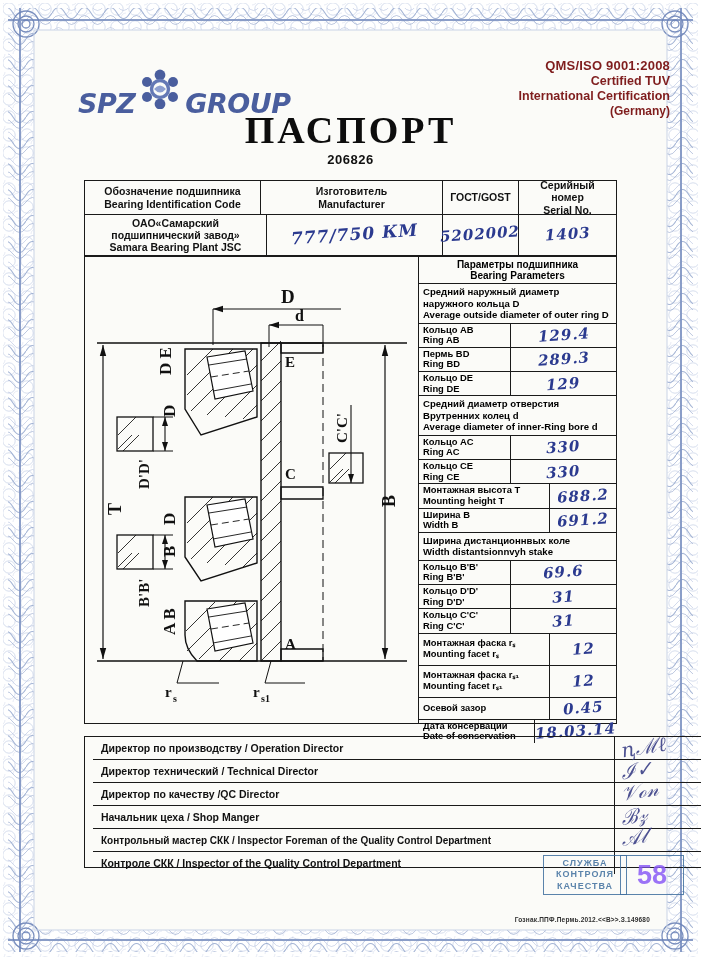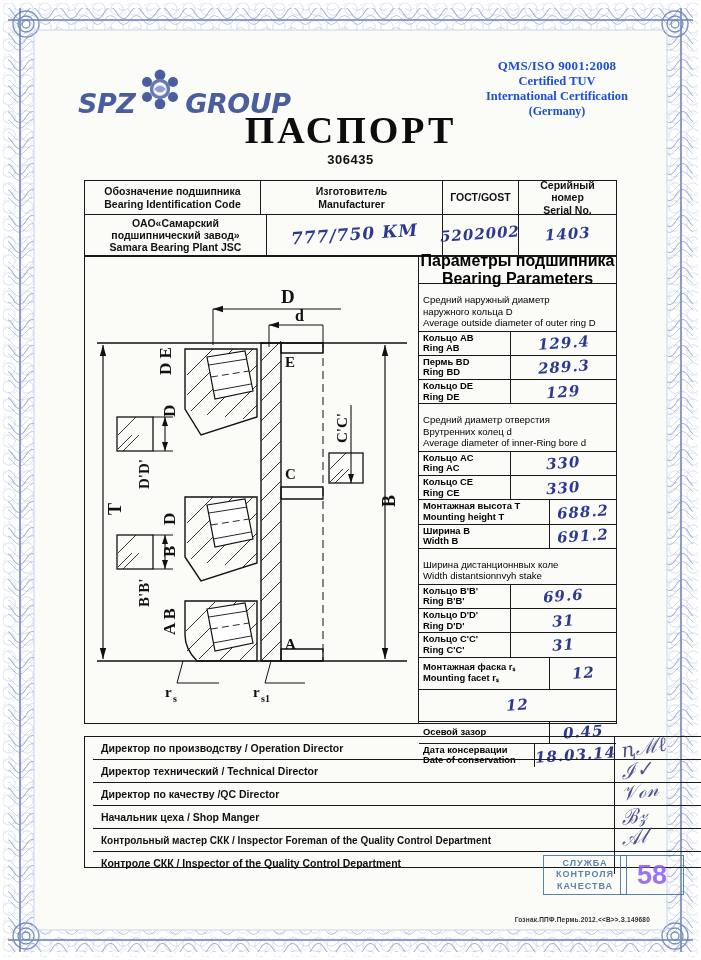--- a/index.html
+++ b/index.html
@@ -22,22 +22,22 @@
     display:flex;align-items:center;
   }
   .logo-text{
     font-family:"DejaVu Sans", sans-serif;
     font-weight:bold;font-style:italic;font-size:27px;
     color:#4a5e9e;letter-spacing:-0.5px;margin-top:29px;
   }
   .logo-mark{position:relative;width:46px;height:40px;margin:0 2px;}
   .cert-block{
     position:absolute;left:444px;top:58px;width:226px;
-    text-align:center;color:#1d4ed8;
-    font-family:Liberation Serif, serif;
+    text-align:right;color:#7f1d1d;
+    font-family:Liberation Sans, sans-serif;
     font-weight:bold;line-height:1.22;
   }
   .cert-l1{font-size:13px;letter-spacing:0.2px;}
   .cert-l2{font-size:12.5px;}
   .cert-l3{font-size:12.5px;}
   .cert-l4{font-size:12px;}
   .passport-title{
     position:absolute;left:0;top:108px;width:701px;text-align:center;
     font-family:"Liberation Serif", serif;
     font-weight:bold;font-size:38px;letter-spacing:3px;color:#0d0d0d;
@@ -81,25 +81,25 @@
     border-right:1.2px solid #1a1a1a;box-sizing:border-box;overflow:hidden;
   }
   
   #param-pane{
     position:absolute;left:334px;top:0;right:0;height:100%;
     box-sizing:border-box;
   }
   .p-head{
     height:26px;border-bottom:1.2px solid #1a1a1a;
     display:flex;flex-direction:column;align-items:center;justify-content:center;
-    font-size:16px;font-weight:bold;line-height:1.15;text-align:center;
+    font-size:10px;font-weight:bold;line-height:1.15;text-align:center;
   }
   .p-group{
     border-bottom:1.2px solid #1a1a1a;
-    padding:2px 4px;font-size:9.6px;font-weight:normal;line-height:1.2;margin-top:8px;
+    padding:2px 4px;font-size:9.6px;font-weight:bold;line-height:1.2;
   }
   .p-item{
     display:flex;border-bottom:1.2px solid #1a1a1a;min-height:21px;
   }
   .p-item .lbl{
     width:92px;box-sizing:border-box;
     border-right:1.2px solid #1a1a1a;
     padding:1px 4px;font-size:9.4px;font-weight:bold;line-height:1.13;
     display:flex;flex-direction:column;justify-content:center;
   }
@@ -217,21 +217,21 @@
   </div>
 
   <div class="cert-block">
     <div class="cert-l1">QMS/ISO  9001:2008</div>
     <div class="cert-l2">Certified TUV</div>
     <div class="cert-l3">International Certification</div>
     <div class="cert-l4">(Germany)</div>
   </div>
 
   <div class="passport-title">ПАСПОРТ</div>
-  <div class="passport-num">306435</div>
+  <div class="passport-num">206826</div>
 
   <div class="tbl" id="id-table">
     <div class="cellrow hrow">
       <div class="cell ctr bb br" style="width:176px">
         <span>Обозначение подшипника</span>
         <span>Bearing Identification Code</span>
       </div>
       <div class="cell ctr bb br" style="width:182px">
         <span>Изготовитель</span>
         <span>Manufacturer</span>
@@ -540,20 +540,24 @@
       <div class="p-item wide tall">
         <div class="lbl">
           <span>Монтажная фаска  rₛ</span>
           <span>Mounting facet  rₛ</span>
         </div>
         <div class="val">
           <span class="hand sm">12</span>
         </div>
       </div>
       <div class="p-item wide tall">
+        <div class="lbl">
+          <span>Монтажная фаска  rₛ₁</span>
+          <span>Mounting facet rₛ₁</span>
+        </div>
         <div class="val">
           <span class="hand sm">12</span>
         </div>
       </div>
 
       <div class="p-item wide">
         <div class="lbl">
           <span>Осевой зазор</span>
         </div>
         <div class="val">

